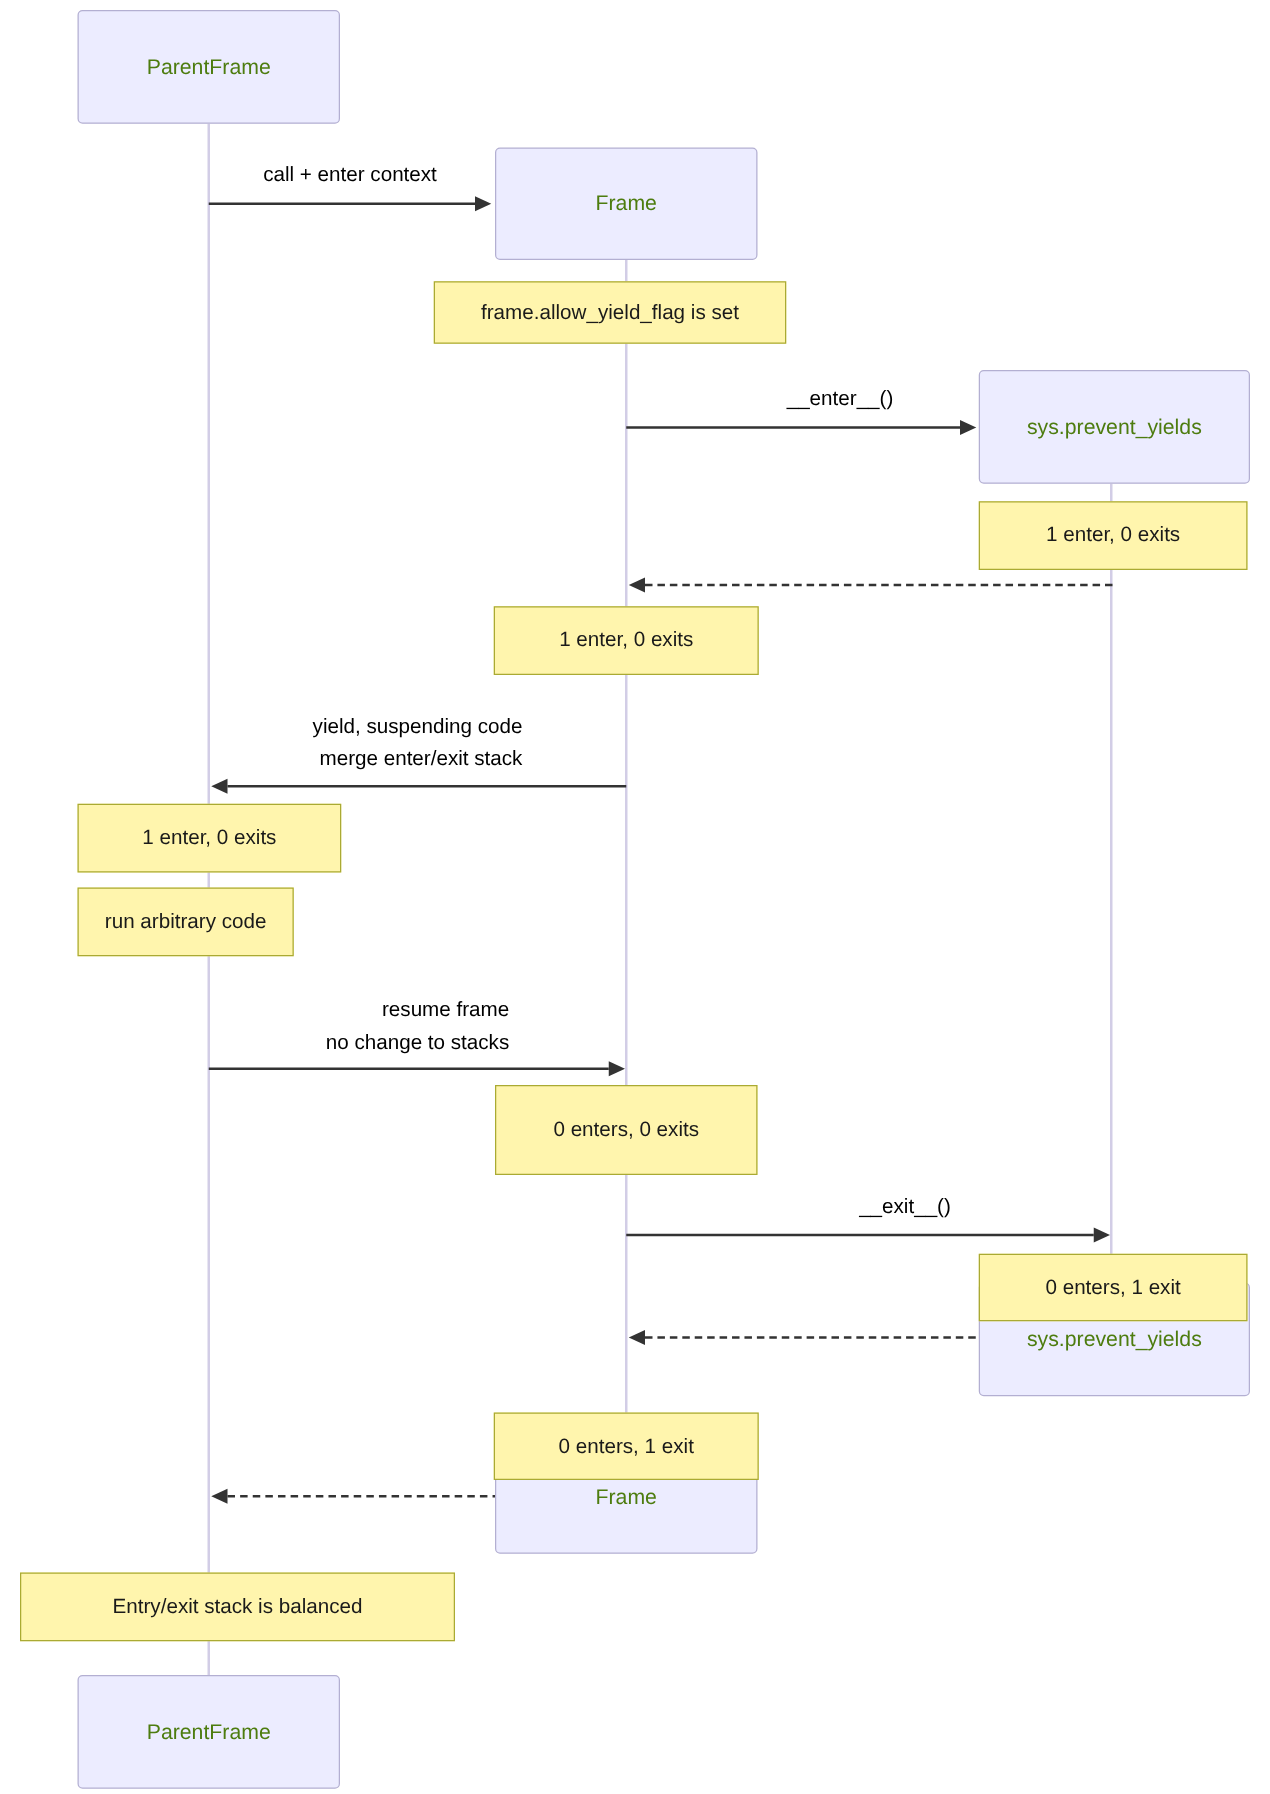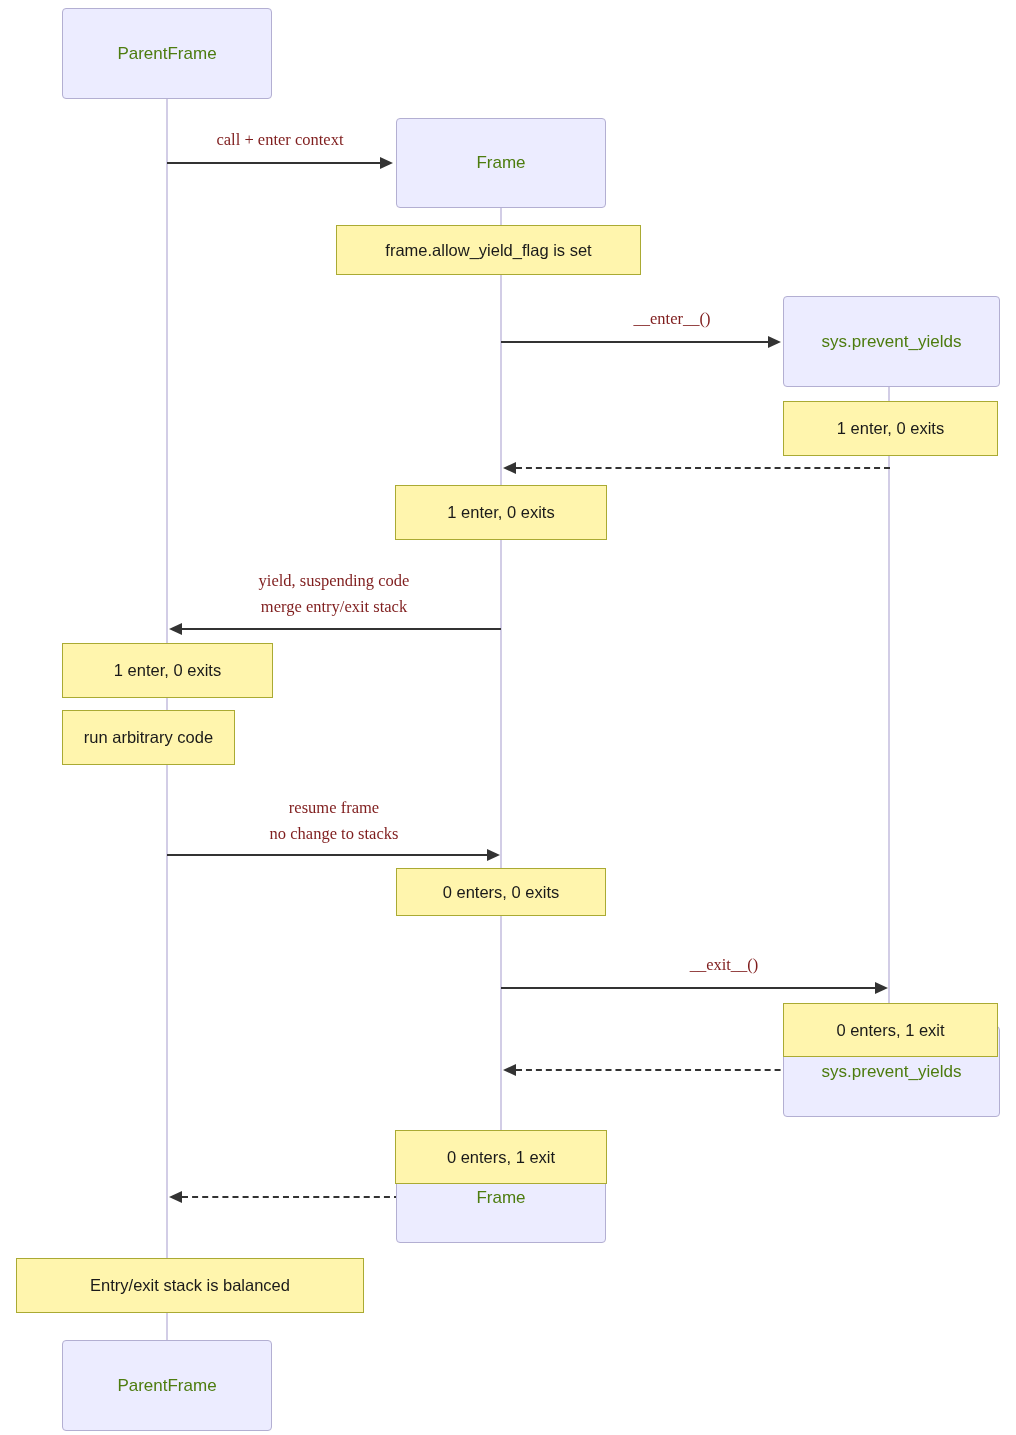--- a/index.html
+++ b/index.html
@@ -38,25 +38,24 @@
     border-top: 6px solid transparent;
     border-bottom: 6px solid transparent;
     border-right: 13px solid var(--arrow, #333333);
     z-index: 1;
   }
   .msg-label {
     position: absolute;
     transform: translateX(-50%);
     font-size: 16.5px;
     line-height: 26px;
-    color: #7f1d1d;
-    text-align: center;
+    color: #000000;
+    text-align: right;
     white-space: nowrap;
     z-index: 2;
-    font-family: Liberation Serif, serif;
   }
   .actor {
     position: absolute;
     background: var(--actor-fill, #ECECFF);
     border: 1px solid var(--actor-border, #b3afd2);
     border-radius: 4px;
     display: flex;
     align-items: center;
     justify-content: center;
     font-size: 17px;
@@ -94,21 +93,21 @@
 
   <div class="msg-label" style="left:640px; top:306px;margin-left:32px;">__enter__()</div>
   <div class="msg-line" style="left:501px; top:341px; width:267px;"></div>
   <div class="arrow-right" style="left:768px; top:336px;"></div>
 
   <div class="arrow-left" style="left:503px; top:462px;"></div>
   <div class="msg-line dashed" style="left:516px; top:467px; width:374px;"></div>
 
   <div class="msg-label" style="left:334px; top:568px;">
     <div>yield, suspending code</div>
-    <div>merge entry/exit stack</div>
+    <div>merge enter/exit stack</div>
   </div>
   <div class="arrow-left" style="left:169px; top:623px;"></div>
   <div class="msg-line" style="left:182px; top:628px; width:319px;"></div>
 
   <div class="msg-label" style="left:334px; top:795px;">
     <div>resume frame</div>
     <div>no change to stacks</div>
   </div>
   <div class="msg-line" style="left:167px; top:854px; width:320px;"></div>
   <div class="arrow-right" style="left:487px; top:849px;"></div>
@@ -123,23 +122,23 @@
   <div class="arrow-left" style="left:169px; top:1191px;"></div>
   <div class="msg-line dashed" style="left:182px; top:1196px; width:319px;"></div>
 
   <div class="actor" style="left:62px; top:8px; width:210px; height:91px;">ParentFrame</div>
   <div class="actor" style="left:396px; top:118px; width:210px; height:90px;">Frame</div>
   <div class="actor" style="left:783px; top:296px; width:217px; height:91px;">sys.prevent_yields</div>
   <div class="actor" style="left:783px; top:1026px; width:217px; height:91px;">sys.prevent_yields</div>
   <div class="actor" style="left:396px; top:1152px; width:210px; height:91px;">Frame</div>
   <div class="actor" style="left:62px; top:1340px; width:210px; height:91px;">ParentFrame</div>
 
-  <div class="note" style="left:336px; top:225px; width:305px; height:50px;">frame.allow_yield_flag is set</div>
+  <div class="note" style="left:347px; top:225px; width:282px; height:50px;">frame.allow_yield_flag is set</div>
   <div class="note" style="left:783px; top:401px; width:215px; height:55px;">1 enter, 0 exits</div>
   <div class="note" style="left:395px; top:485px; width:212px; height:55px;">1 enter, 0 exits</div>
   <div class="note" style="left:62px; top:643px; width:211px; height:55px;">1 enter, 0 exits</div>
   <div class="note" style="left:62px; top:710px; width:173px; height:55px;">run arbitrary code</div>
-  <div class="note" style="left:396px; top:868px; width:210px; height:48px;">0 enters, 0 exits</div>
+  <div class="note" style="left:396px; top:868px; width:210px; height:72px;">0 enters, 0 exits</div>
   <div class="note" style="left:783px; top:1003px; width:215px; height:54px;">0 enters, 1 exit</div>
   <div class="note" style="left:395px; top:1130px; width:212px; height:54px;">0 enters, 1 exit</div>
   <div class="note" style="left:16px; top:1258px; width:348px; height:55px;">Entry/exit stack is balanced</div>
 
 </div>
 
 </body></html>

